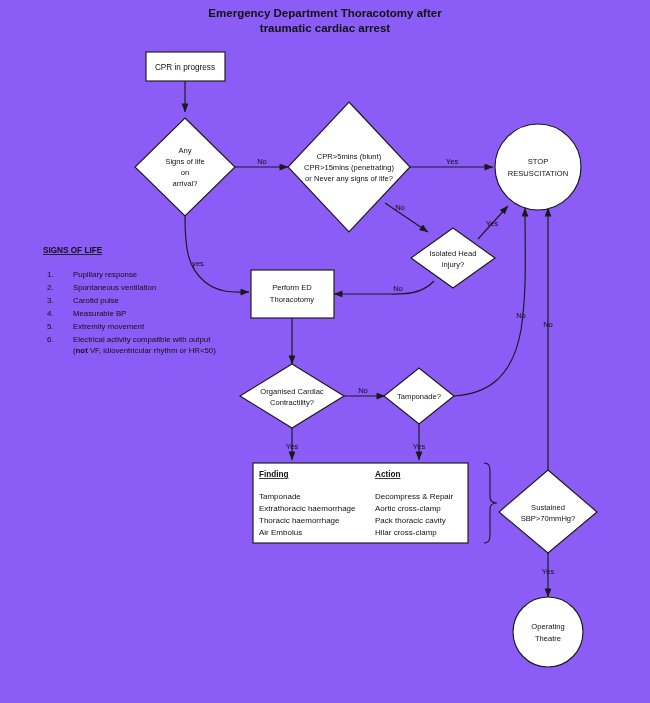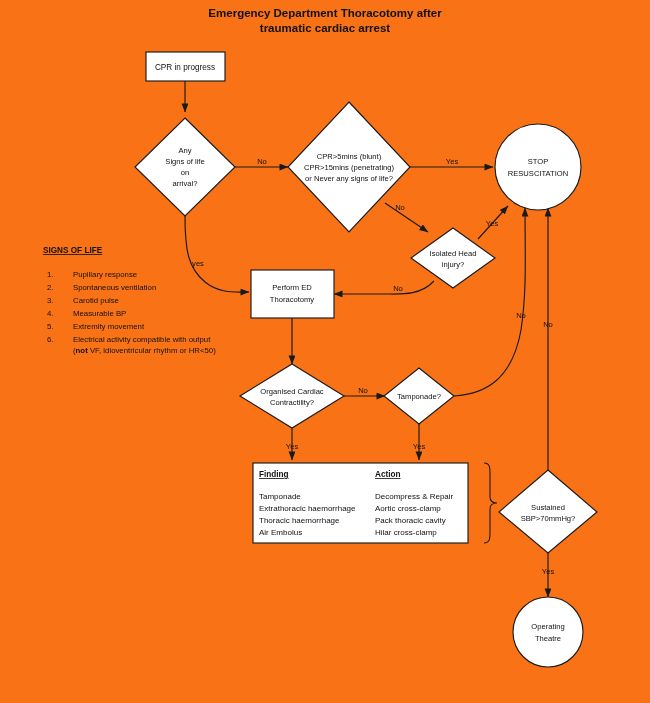--- a/index.html
+++ b/index.html
@@ -10,21 +10,21 @@
   }
   body {
     font-family: "Liberation Sans", "DejaVu Sans", sans-serif;
     color: #111111;
   }
   #page {
     position: relative;
     width: 650px;
     height: 703px;
     overflow: hidden;
-    background: #f97316;
+    background: #8b5cf6;
   }
   #flow-svg {
     position: absolute;
     left: 0;
     top: 0;
     width: 650px;
     height: 703px;
   }
   .ttl {
     font-weight: bold;

